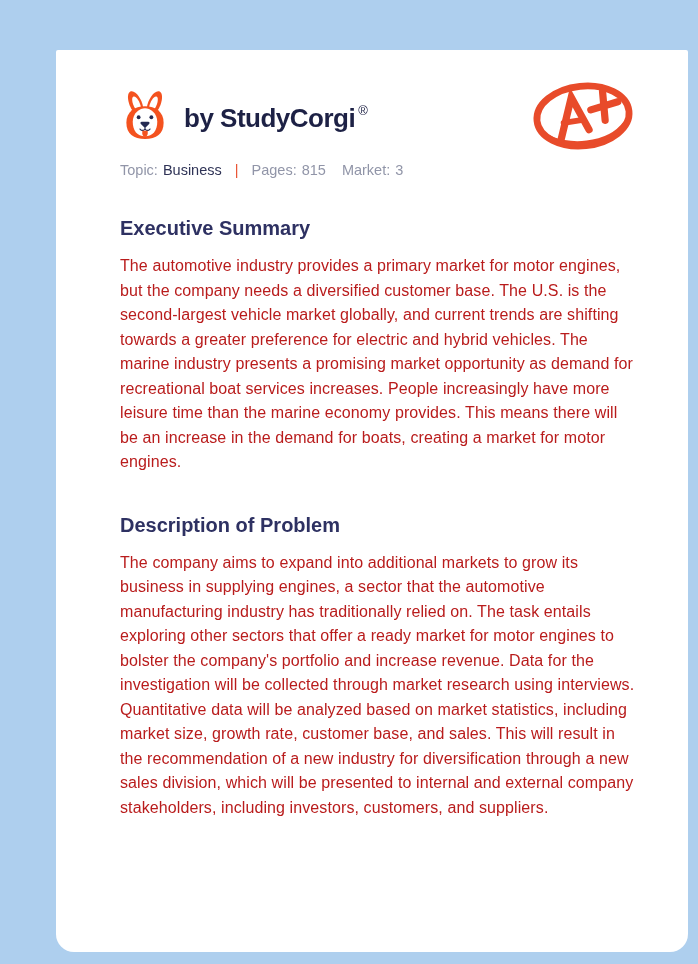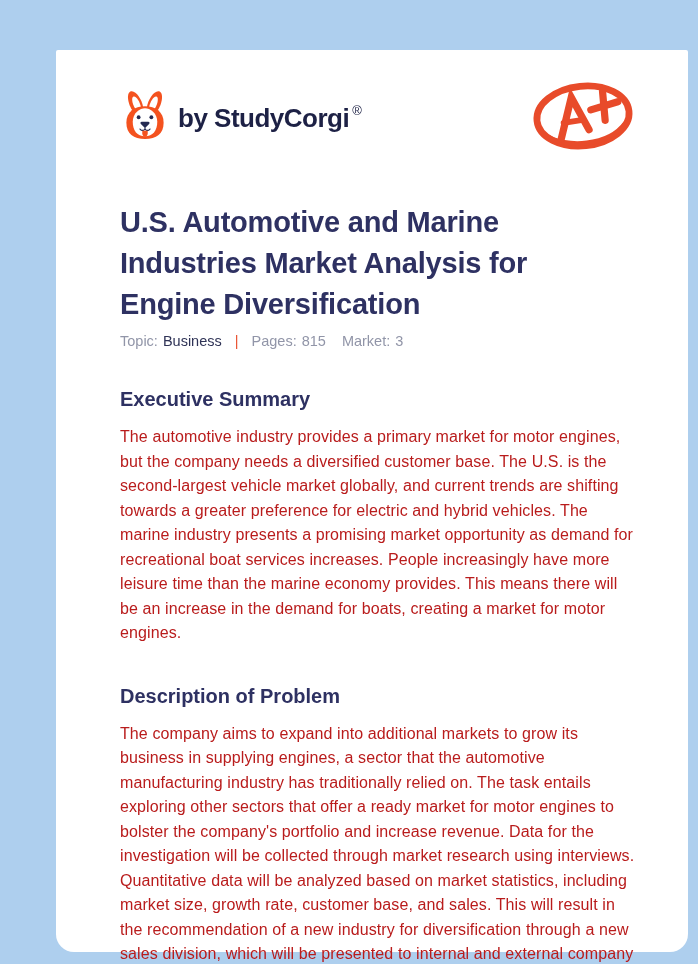--- a/index.html
+++ b/index.html
@@ -23,21 +23,21 @@
   }
   .header {
     display: flex;
     justify-content: space-between;
     align-items: center;
     height: 76px;
   }
   .brand {
     display: flex;
     align-items: center;
-    gap: 8px;
+    gap: 14px;
     text-decoration: none;
     cursor: pointer;
   }
   .brand-text {
     font-size: 26px;
     font-weight: 800;
     letter-spacing: -0.5px;
     color: #1d2145;
     position: relative;
     top: 2px;
@@ -126,21 +126,20 @@
           <g transform="rotate(-9 55 38)" stroke="#e84b2a" stroke-linecap="round" fill="none">
             <path d="M29 58 L46 17 L59 53" stroke-width="7.5"></path>
             <path d="M34 42 L54 42" stroke-width="6"></path>
             <path d="M64 33 L93 29" stroke-width="7.5"></path>
             <path d="M79 16 L77 46" stroke-width="7.5"></path>
           </g>
         </svg>
       </div>
     </div>
 
-    <h1 class="title">U.S. Automotive and Marine Industries Market Analysis for Engine Diversification</h1>
 
     <div class="meta">
       <span>Topic:</span>
       <span class="meta-strong sp">Business</span>
       <span class="meta-sep">|</span>
       <span>Pages:</span>
       <span class="sp">815</span>
       <span class="meta-pages">Market:</span>
       <span class="sp">3</span>
     </div>

